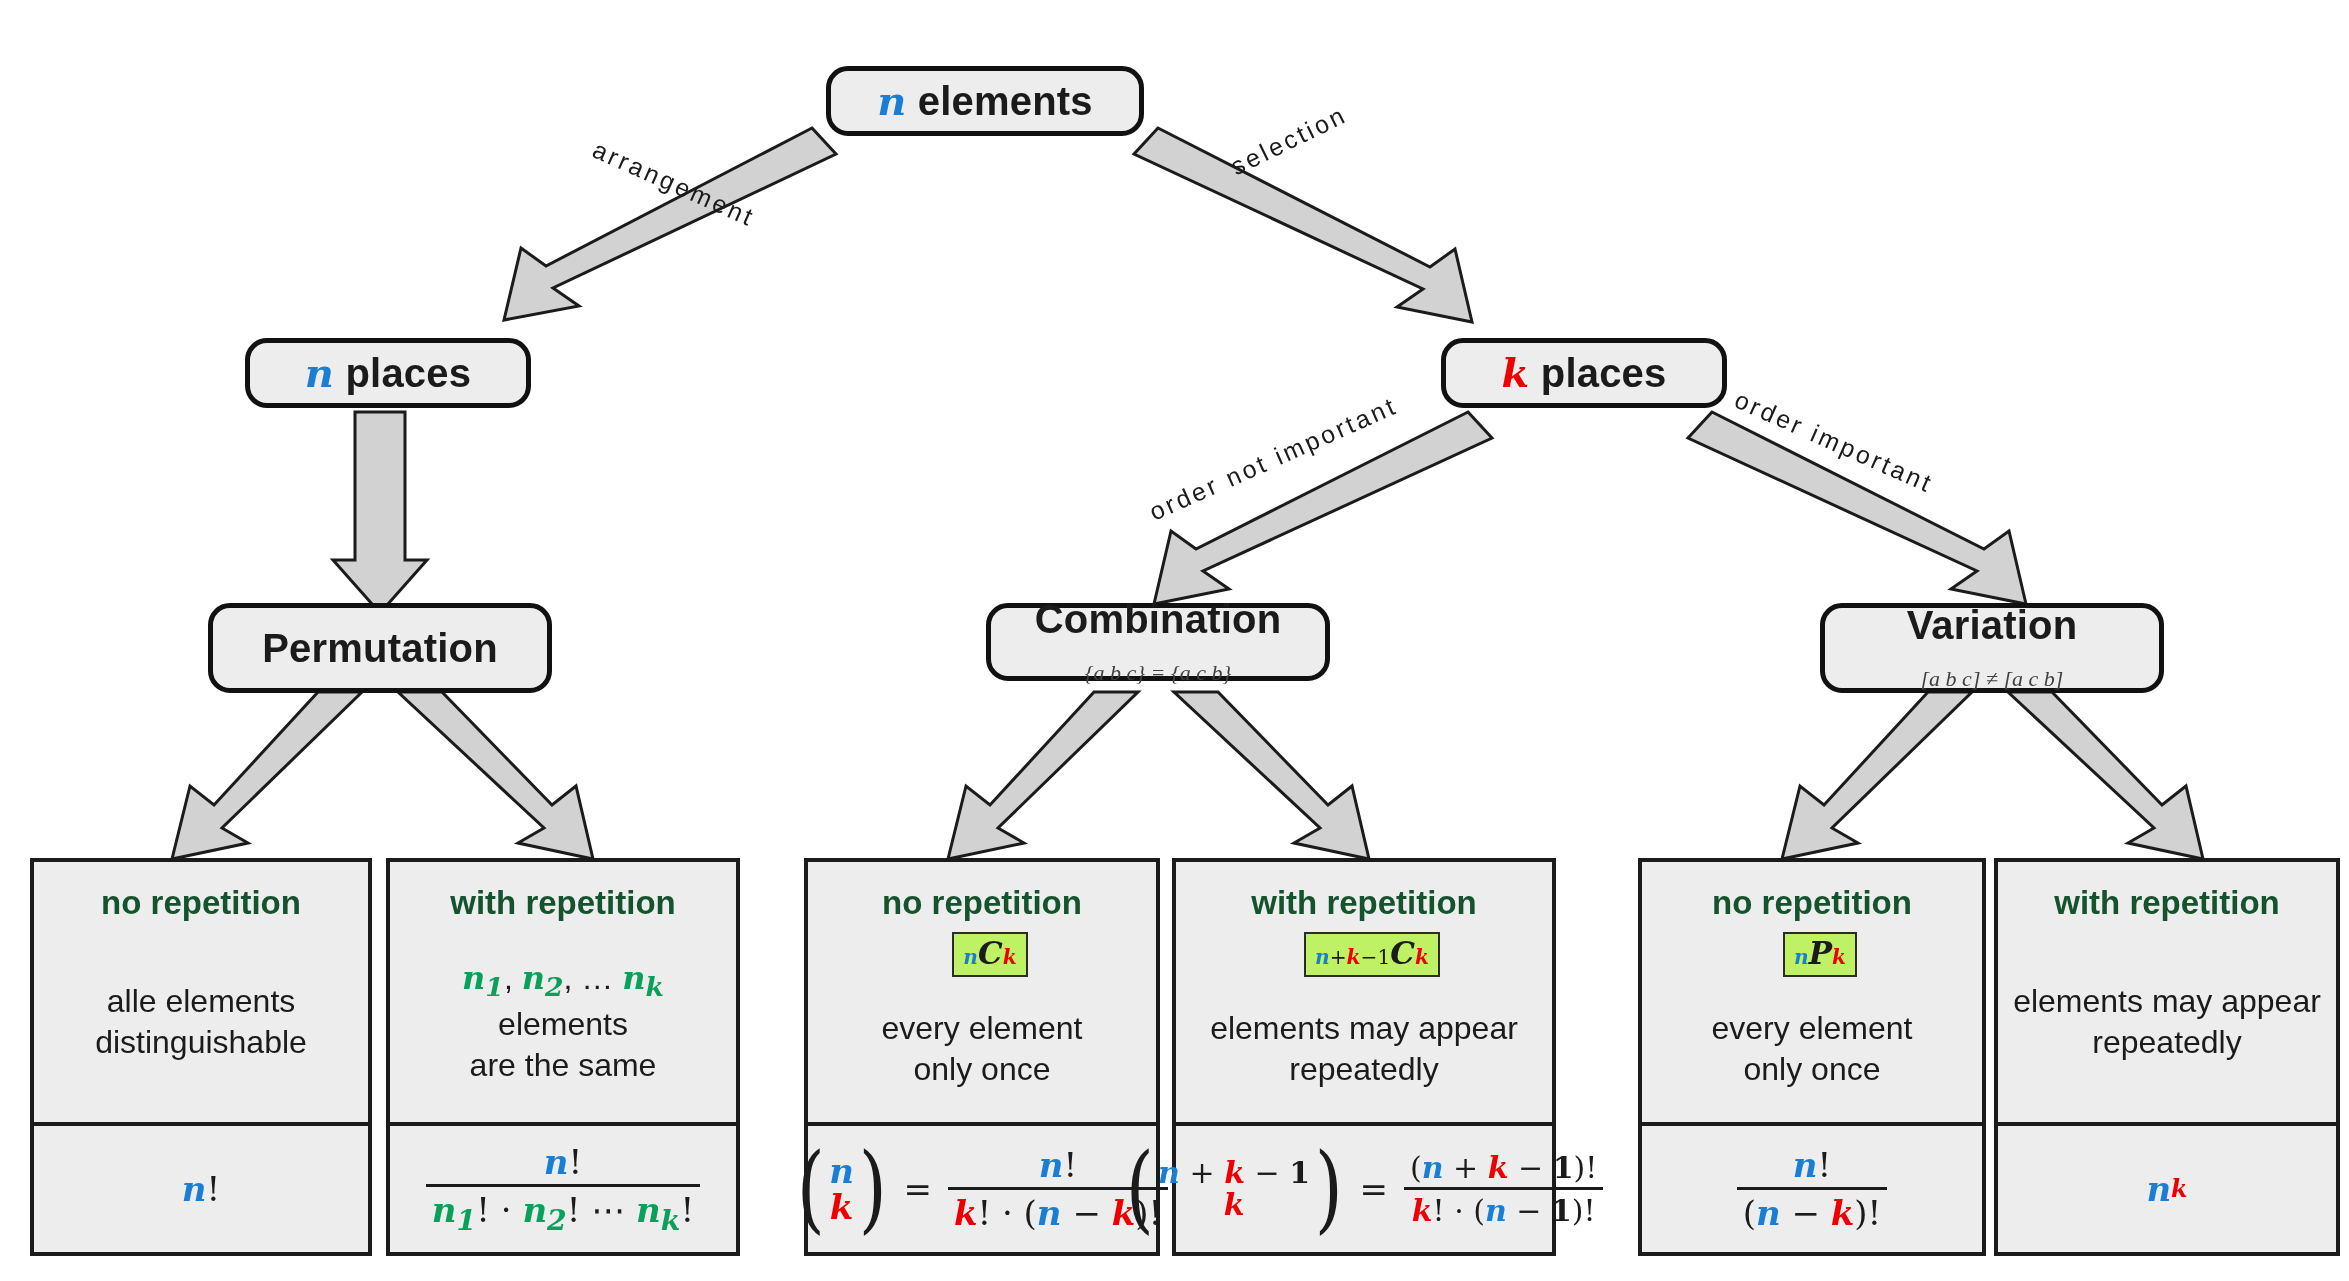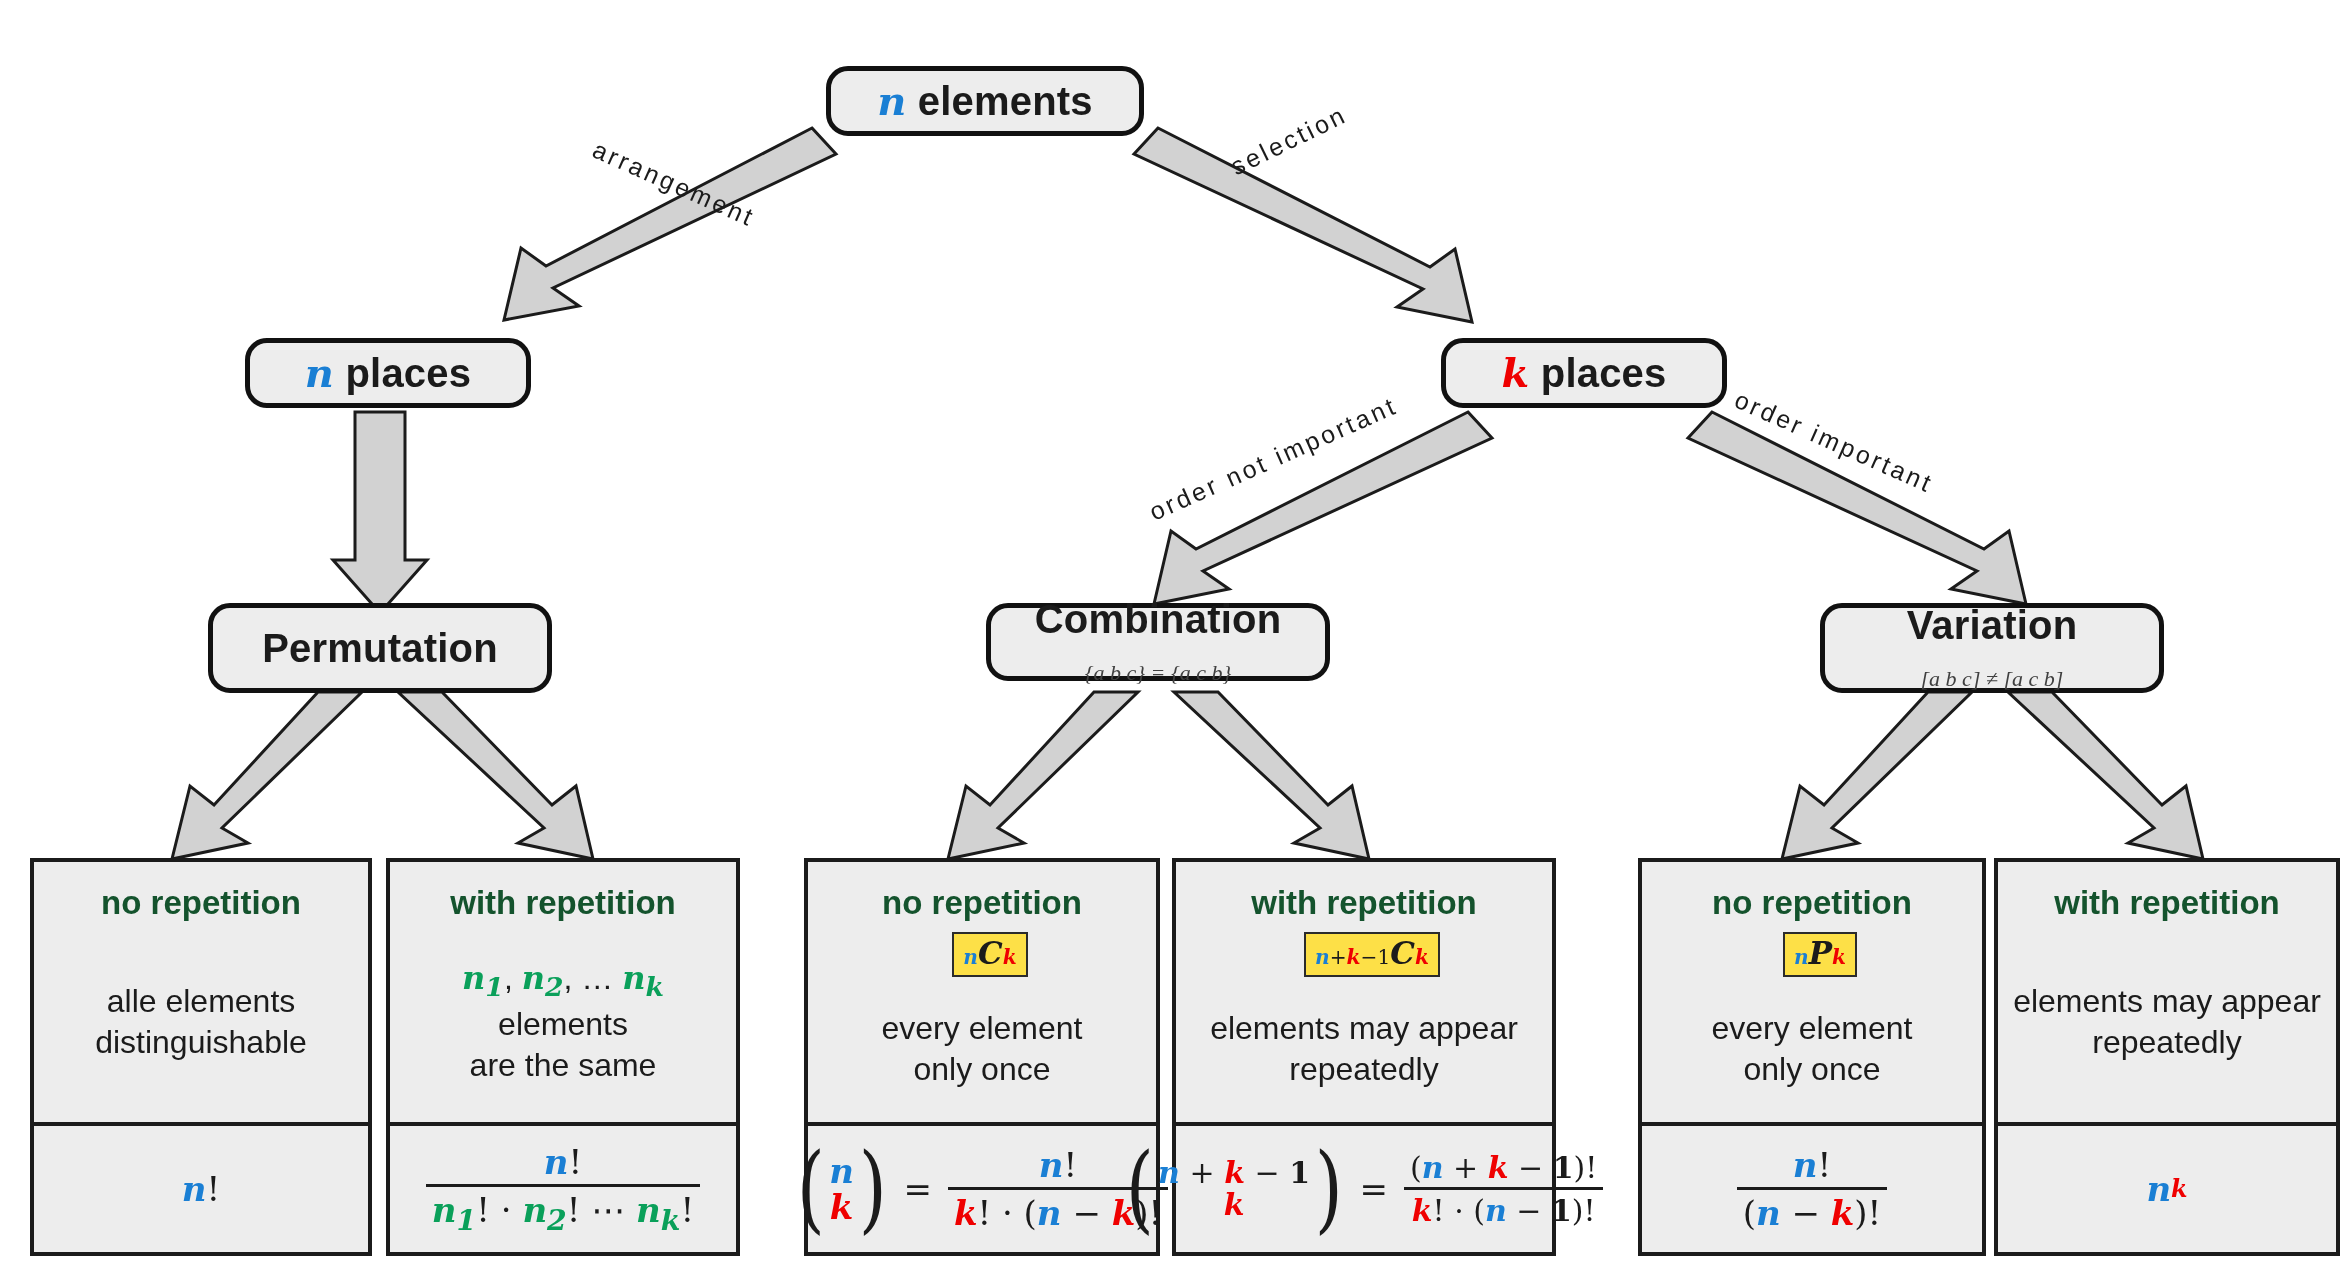--- a/index.html
+++ b/index.html
@@ -54,21 +54,21 @@
     padding-top:22px;
     box-sizing:border-box;
   }
   .leaf .head{
     font-size:33px;font-weight:bold;color:#14532d;white-space:nowrap;
   }
   .leaf .badge{
     margin-top:10px;
     border:2px solid #2b2b2b;
     padding:2px 9px 4px 9px;
-    background:#fde047;
+    background:#bef264;
     font-family:"DejaVu Serif", serif;
     font-size:28px;
     line-height:1.1;
     white-space:nowrap;
     margin-left:16px;
   }
   .leaf .badge .big{font-size:31px;font-weight:bold;font-style:italic;}
   .leaf .desc{
     margin-top:auto;margin-bottom:auto;
     font-size:32px;color:#1b1b1b;line-height:1.28;text-align:center;

